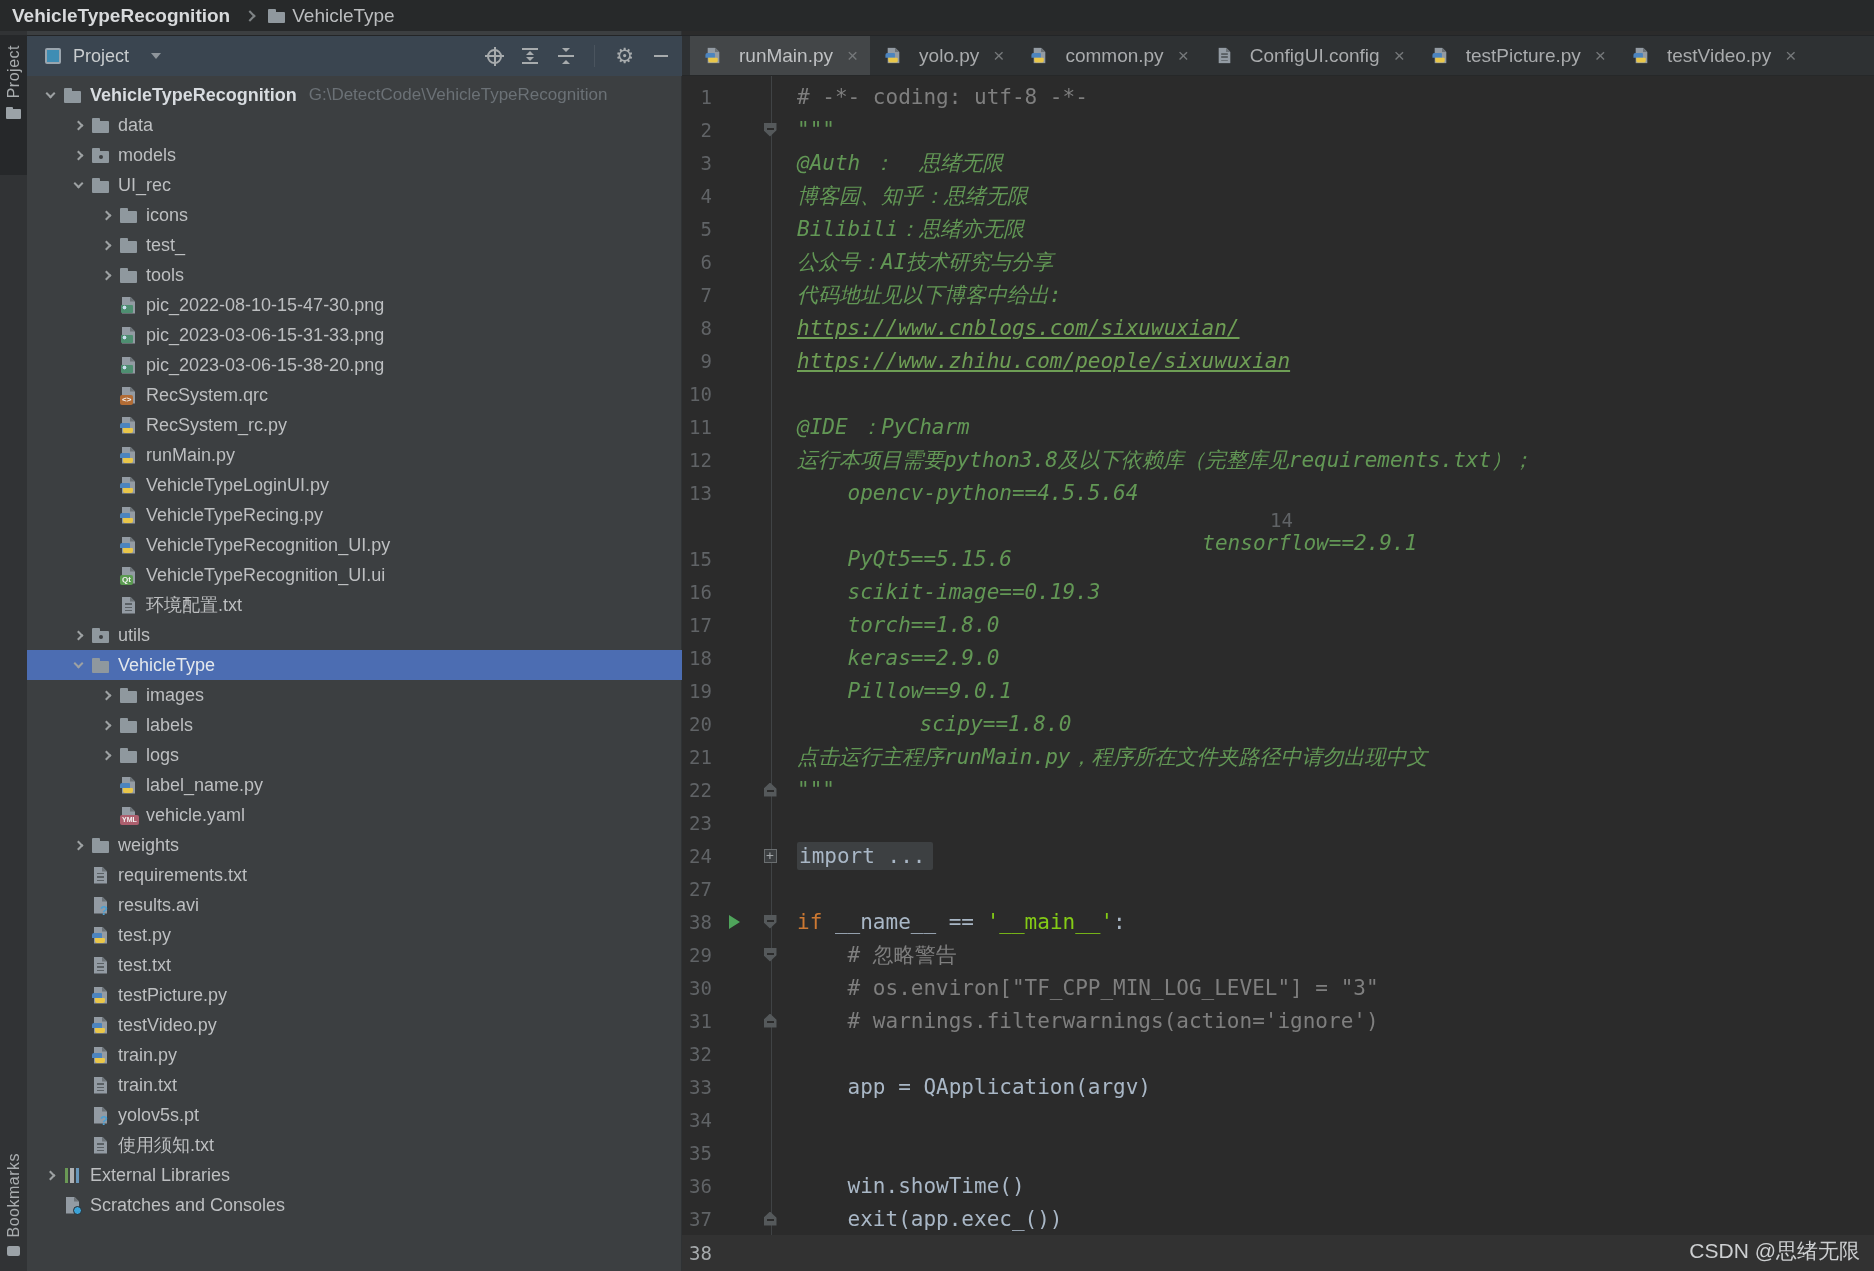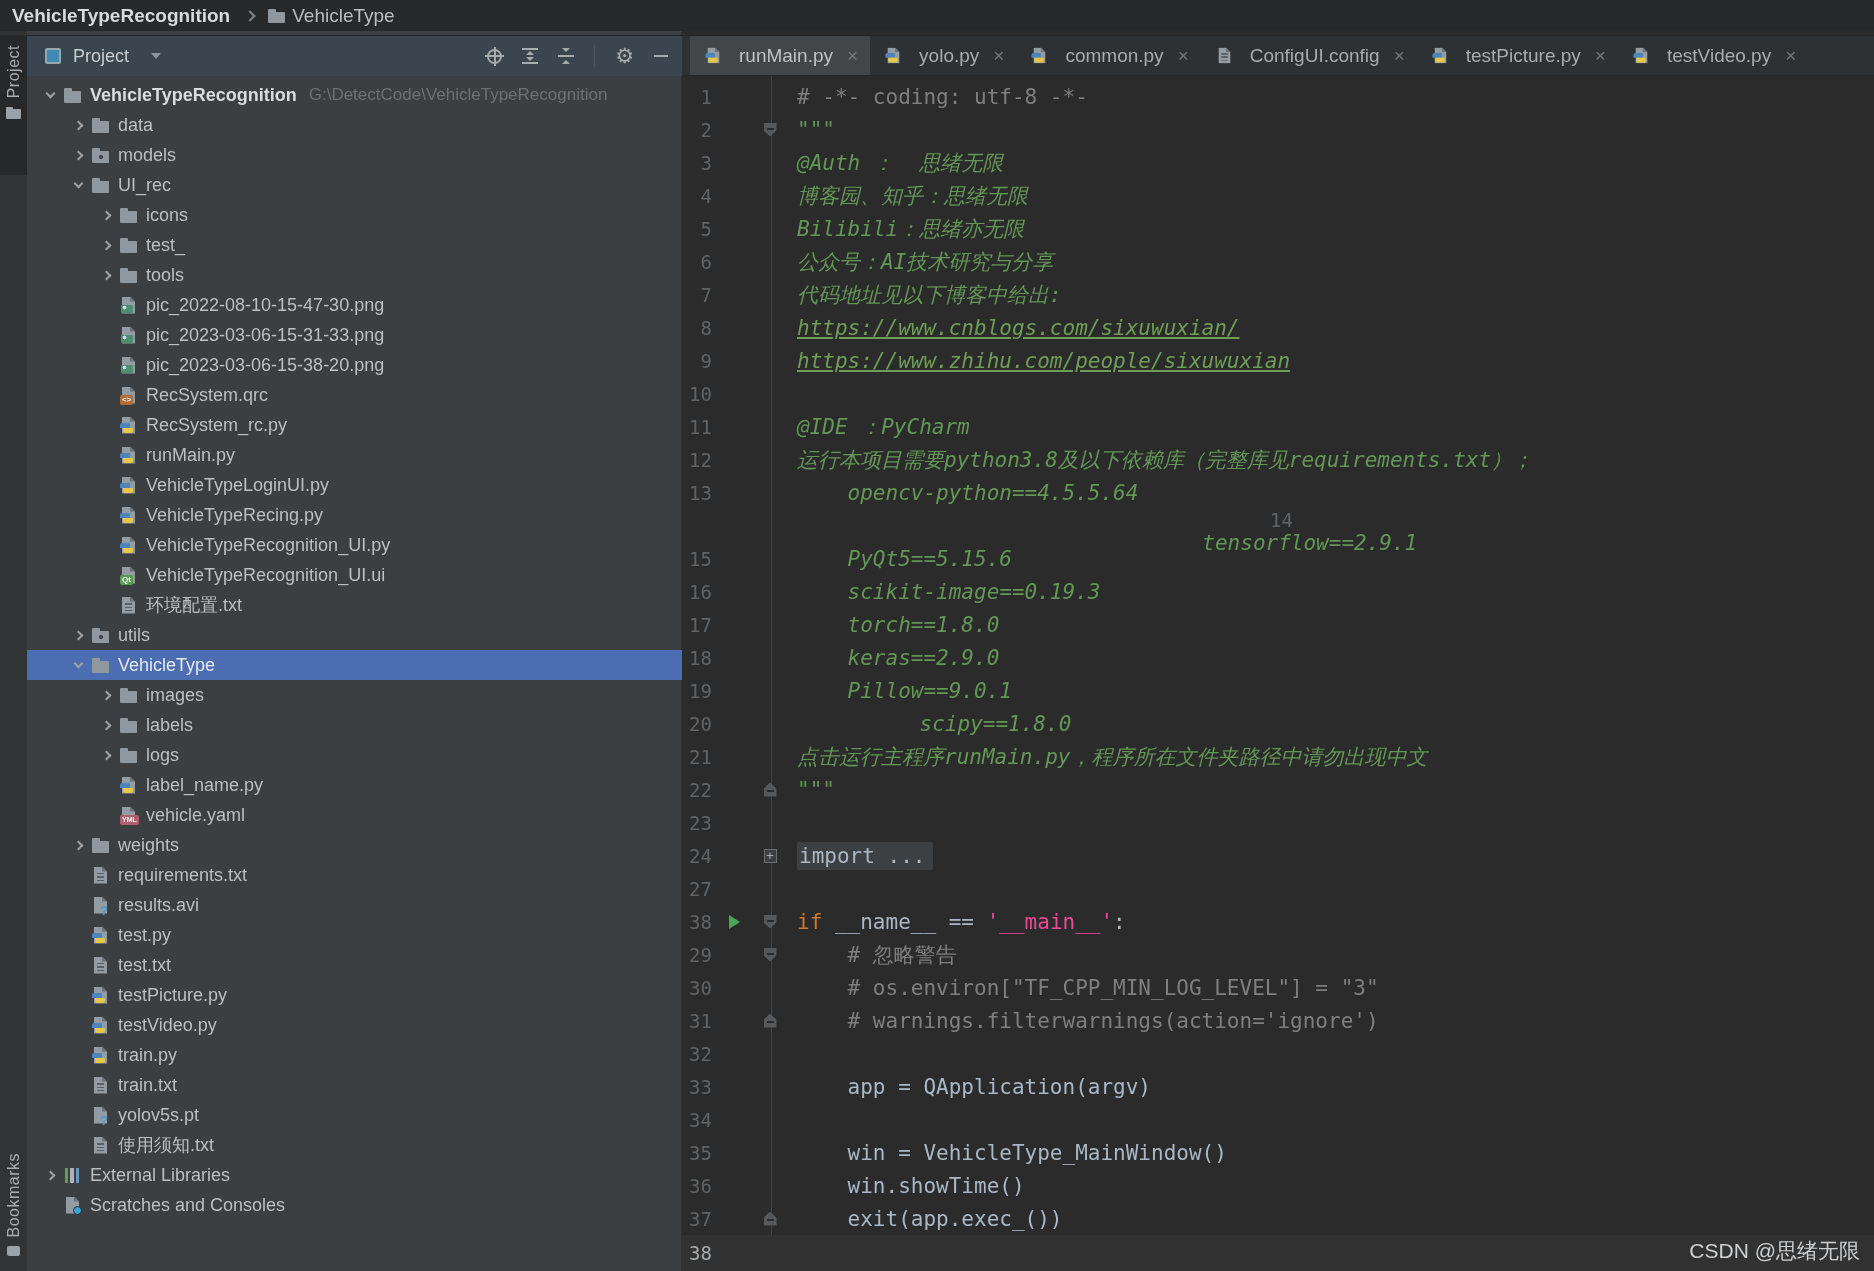--- a/index.html
+++ b/index.html
@@ -108,21 +108,21 @@
   .fm.down::after,.fm.up::after{content:"";position:absolute;left:3px;width:7px;height:2px;background:#2B2B2B}
   .fm.down::after{top:5px}
   .fm.up::after{top:7px}
   #gutterline{position:absolute;left:89px;top:0;width:1px;height:1195px;background:#404345}
   .ctext{white-space:pre;padding-left:13px}
   .seg-t{color:#A9B7C6}
   .seg-c{color:#7F7F7F}
   .seg-d{color:#629755;font-style:italic}
   .seg-l{color:#6E9E55;font-style:italic;text-decoration:underline}
   .seg-k{color:#CC7832}
-  .seg-s{color:#ec4899}
+  .seg-s{color:#84cc16}
   .seg-f{color:#A9B7C6;background:#3D4042;padding:2px 8px 2px 2px;border-radius:2px}
 
   #watermark{position:absolute;right:14px;bottom:6px;color:#CDCFD1;font-size:21px;
     font-family:"Liberation Sans",sans-serif;z-index:5}
 </style>
 </head>
 <body>
 
 <div id="topbar" class="abs">
   <span class="proj">VehicleTypeRecognition</span>
@@ -698,21 +698,20 @@
       <div class="cl" style="top: 1027px;">
         <span class="gnum">34</span>
         <span class="garrow"></span>
         <span class="gfold"></span>
         <span class="ctext"></span>
       </div>
       <div class="cl" style="top: 1060px;">
         <span class="gnum">35</span>
         <span class="garrow"></span>
         <span class="gfold"></span>
-        <span class="ctext"><span class="seg-t">    win = VehicleType_MainWindow()</span></span>
       </div>
       <div class="cl" style="top: 1093px;">
         <span class="gnum">36</span>
         <span class="garrow"></span>
         <span class="gfold"></span>
         <span class="ctext"><span class="seg-t">    win.showTime()</span></span>
       </div>
       <div class="cl" style="top: 1126px;">
         <span class="gnum">37</span>
         <span class="garrow"></span>

